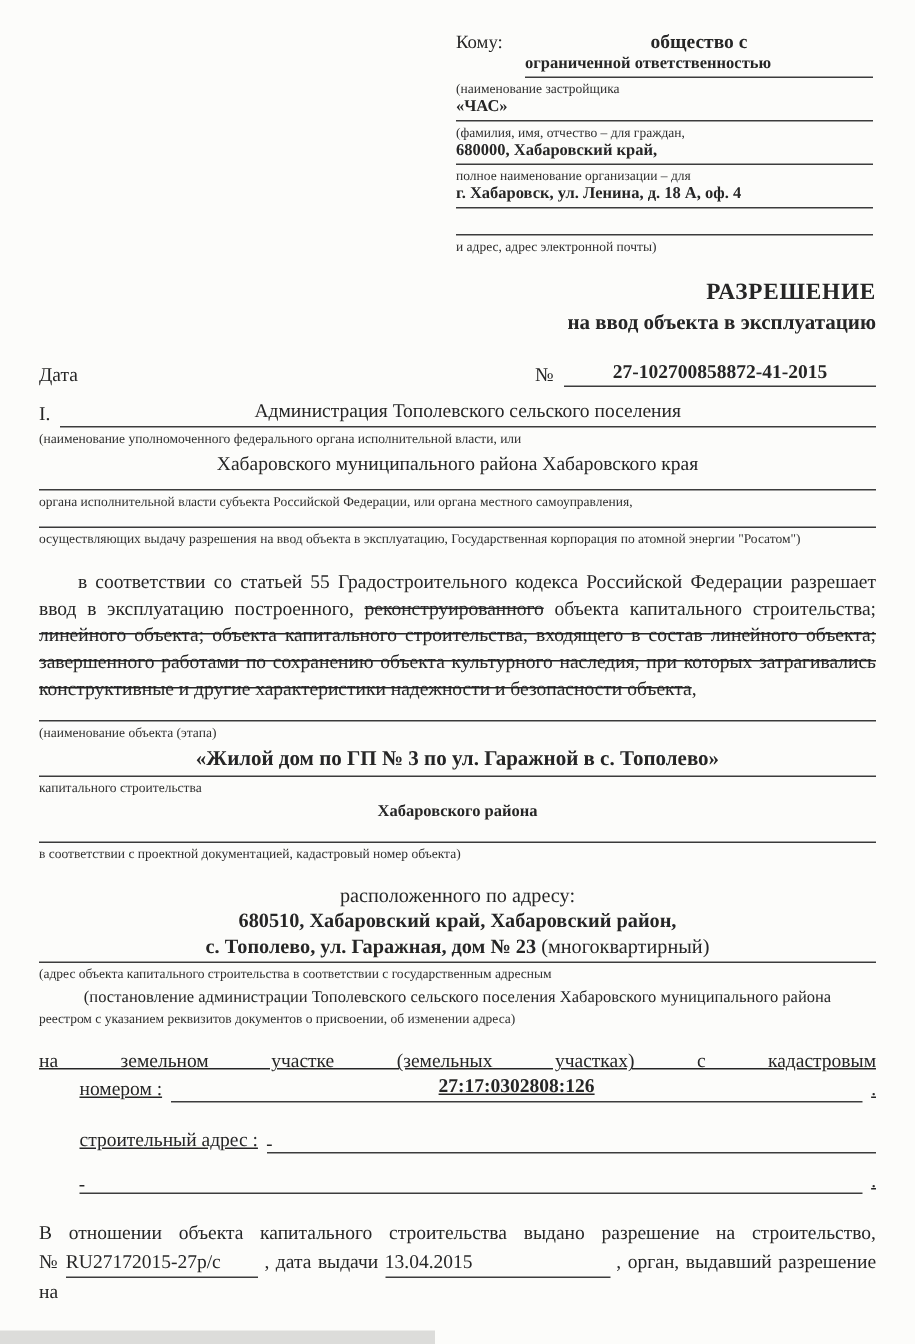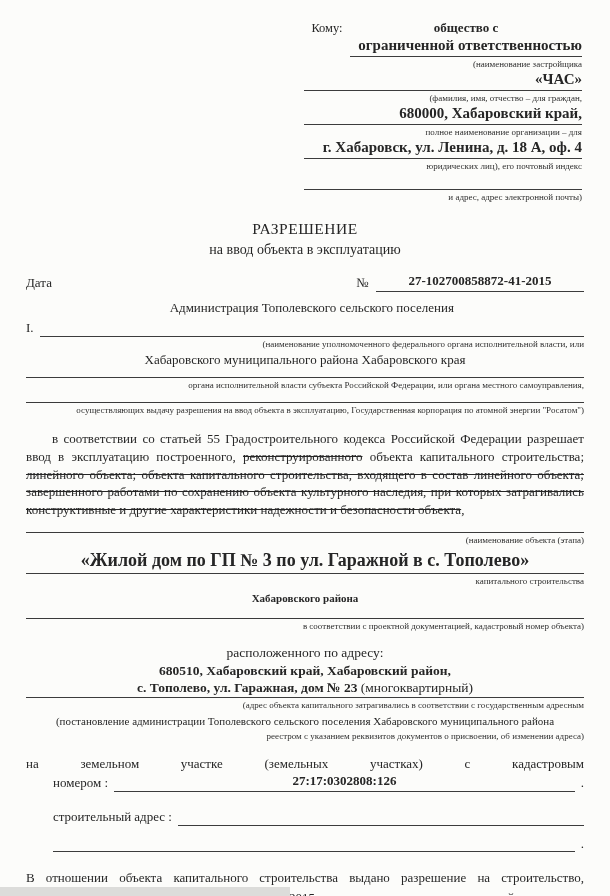--- a/index.html
+++ b/index.html
@@ -8,70 +8,70 @@
     width:610px;height:896px;box-sizing:border-box;position:relative;
     background:#fcfcfa;color:#262626;overflow:hidden;
     font-family:"Liberation Serif","DejaVu Serif",serif;
     font-size:13px;line-height:1.3;
     padding:20px 26px 0 26px;
   }
   .ul{border-bottom:1px solid #3c3c3c;}
   .rule{border-bottom:1px solid #3a3a3a;height:2px;}
   .bold{font-weight:bold;}
   .center{text-align:center;}
-  .hint{font-size:9px;color:#2f2f2f;text-align:right;line-height:1.25;margin-top:2px;}
+  .hint{font-size:9px;color:#2f2f2f;text-align:left;line-height:1.25;margin-top:2px;}
   .struck{text-decoration:line-through;}
   .row{display:flex;align-items:flex-end;margin-left:27px;}
   .fill{flex:1;}
   .just{text-align:justify;}
   .just-last{text-align:justify;text-align-last:justify;}
 
   
   .recipient{width:278px;margin-left:auto;margin-right:2px;}
   .r-row{display:flex;align-items:flex-end;}
-  .r-label{width:46px;font-size:12.5px;text-align:center;}
+  .r-label{width:46px;font-size:12.5px;}
   .r-main{font-size:13px;line-height:1.25;}
-  .r-line{text-align:right;font-size:15px;line-height:1.25;padding-bottom:1px;}
+  .r-line{text-align:left;font-size:11px;line-height:1.25;padding-bottom:1px;}
   .r-blank{height:14px;margin-top:3px;}
 
   
-  .title{margin-top:15px;text-align:center;font-weight:normal;}
+  .title{margin-top:15px;text-align:right;font-weight:bold;}
   .title-l1{font-size:15.5px;letter-spacing:.5px;}
   .title-l2{font-size:14px;margin-top:2px;}
 
   
   .meta-row{display:flex;justify-content:space-between;align-items:flex-end;margin-top:14px;}
   .meta-left,.meta-right{display:flex;align-items:flex-end;gap:7px;}
   .date-val{display:inline-block;width:118px;text-align:center;padding:0 4px 1px;}
   .num-val{display:inline-block;width:208px;text-align:center;font-weight:bold;padding-bottom:1px;}
 
   
   .issuer{margin-top:8px;}
   .issuer-row{display:flex;align-items:flex-end;gap:6px;}
-  .issuer-row .fill{text-align:center;padding-bottom:19px;}
+  .issuer-row .fill{text-align:center;padding-bottom:1px;}
   .issuer .rule{margin-top:9px;}
 
   
   .intro{margin:14px 0 0 0;text-indent:26px;line-height:1.36;}
 
   
   .object .rule{margin-top:11px;}
-  .obj-name{font-size:18px;margin-top:3px;padding-bottom:1px;}
+  .obj-name{font-size:14px;margin-top:3px;padding-bottom:1px;}
   .obj-district{font-size:11px;margin-top:3px;}
   .object .rule2{border-bottom:1px solid #3a3a3a;height:2px;margin-top:11px;}
 
   
   .addr{margin-top:12px;}
   .addr-intro{font-size:13.5px;}
   .addr-b{font-size:13.5px;line-height:1.28;}
   .small2{font-size:11px;line-height:1.3;}
   .res2{width:420px;margin:0 auto;padding-bottom:1px;}
 
   
-  .parcel{margin-top:14px;}
+  .parcel{margin-top:14px;text-decoration:underline;}
   .parcel .row{gap:6px;}
   .cad{text-align:center;font-weight:bold;padding-bottom:1px;}
   .blank-ul{padding-bottom:1px;}
   .row-gap{margin-top:15px;}
   .row-gap2{margin-top:8px;}
 
   
   .permit{margin-top:17px;line-height:1.4;}
   .permit-l2{text-align:justify;text-align-last:justify;margin-top:1px;}
   .pnum{display:inline-block;width:128px;text-align:center;padding-bottom:1px;}
@@ -89,21 +89,20 @@
       <span class="r-label">Кому:</span>
       <span class="r-main bold fill center">общество с</span>
     </div>
     <div class="r-line bold ul" style="margin-left:46px;">ограниченной ответственностью</div>
     <div class="hint">(наименование застройщика</div>
     <div class="r-line bold ul">«ЧАС»</div>
     <div class="hint">(фамилия, имя, отчество – для граждан,</div>
     <div class="r-line bold ul">680000, Хабаровский край,</div>
     <div class="hint">полное наименование организации – для</div>
     <div class="r-line bold ul">г. Хабаровск, ул. Ленина, д. 18 А, оф. 4</div>
-    <div class="hint">юридических лиц), его почтовый индекс</div>
     <div class="r-blank ul">&nbsp;</div>
     <div class="hint">и адрес, адрес электронной почты)</div>
   </div>
 
   <div class="title">
     <div class="title-l1">РАЗРЕШЕНИЕ</div>
     <div class="title-l2">на ввод объекта в эксплуатацию</div>
   </div>
 
   <div class="meta-row">
@@ -137,21 +136,21 @@
     <div class="hint">капитального строительства</div>
     <div class="center bold obj-district">Хабаровского района</div>
     <div class="rule2"></div>
     <div class="hint">в соответствии с проектной документацией, кадастровый номер объекта)</div>
   </div>
 
   <div class="addr">
     <div class="center addr-intro">расположенного по адресу:</div>
     <div class="center bold addr-b">680510, Хабаровский край, Хабаровский район,</div>
     <div class="center addr-b ul" style="padding-bottom:1px;"><span class="bold">с. Тополево, ул. Гаражная, дом № 23</span><span> (многоквартирный)</span></div>
-    <div class="hint">(адрес объекта капитального затрагивались в соответствии с государственным адресным</div>
+    <div class="hint">(адрес объекта капитального строительства в соответствии с государственным адресным</div>
     <div class="center small2" style="margin-top:3px;">(постановление администрации Тополевского сельского поселения Хабаровского муниципального района</div>
     <div class="hint">реестром с указанием реквизитов документов о присвоении, об изменении адреса)</div>
   </div>
 
   <div class="parcel">
     <div class="just-last">на земельном участке (земельных участках) с кадастровым</div>
     <div class="row">
       <span>номером :</span>
       <span class="fill ul cad">27:17:0302808:126</span>
       <span>.</span>

